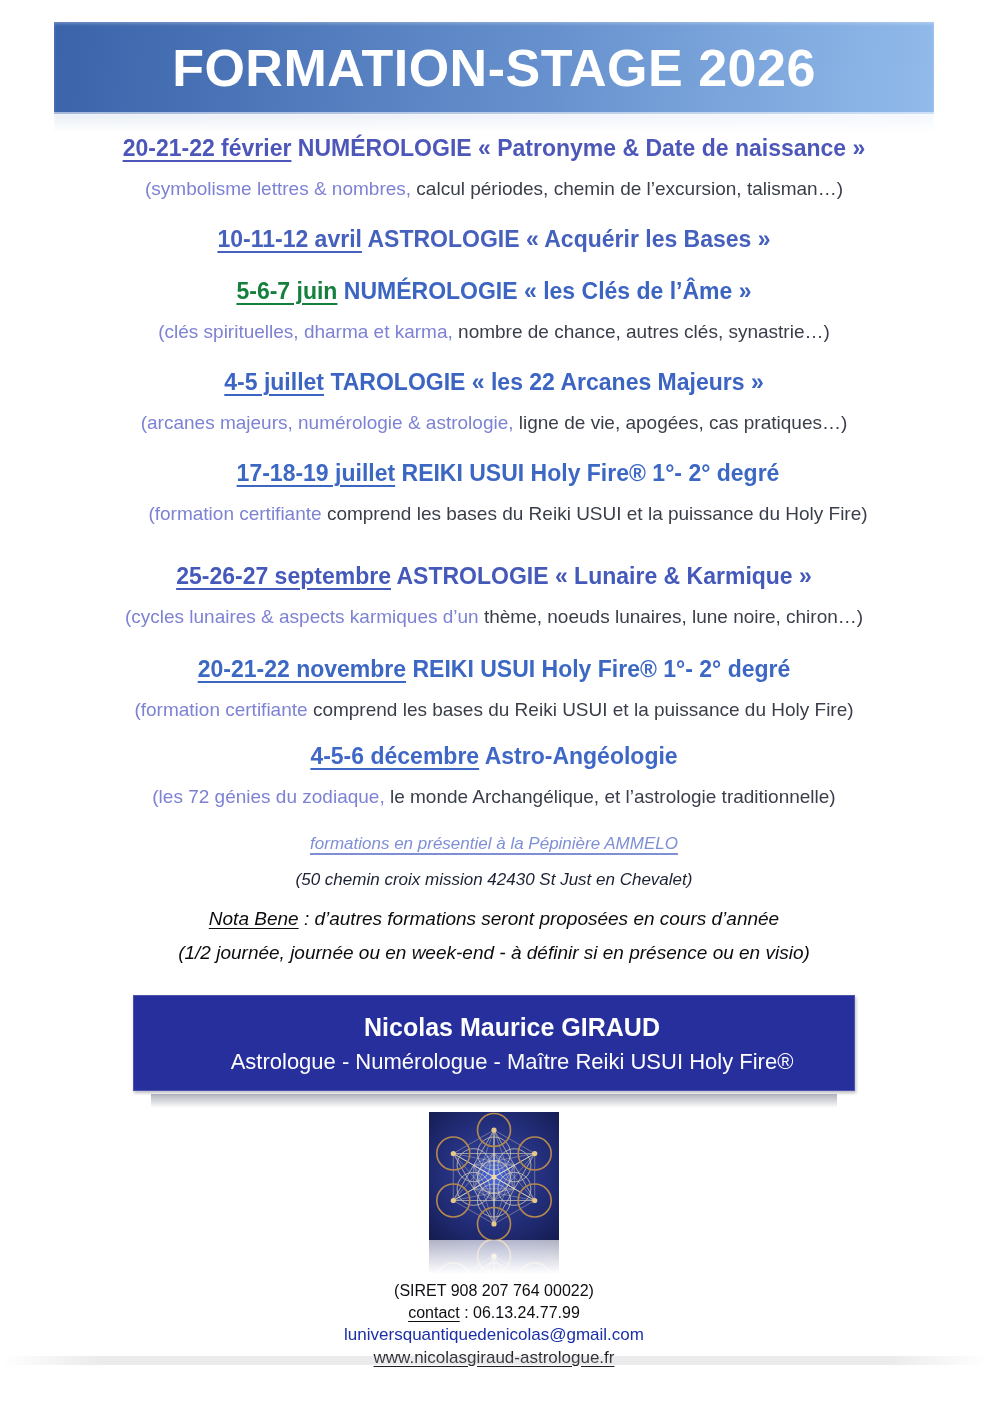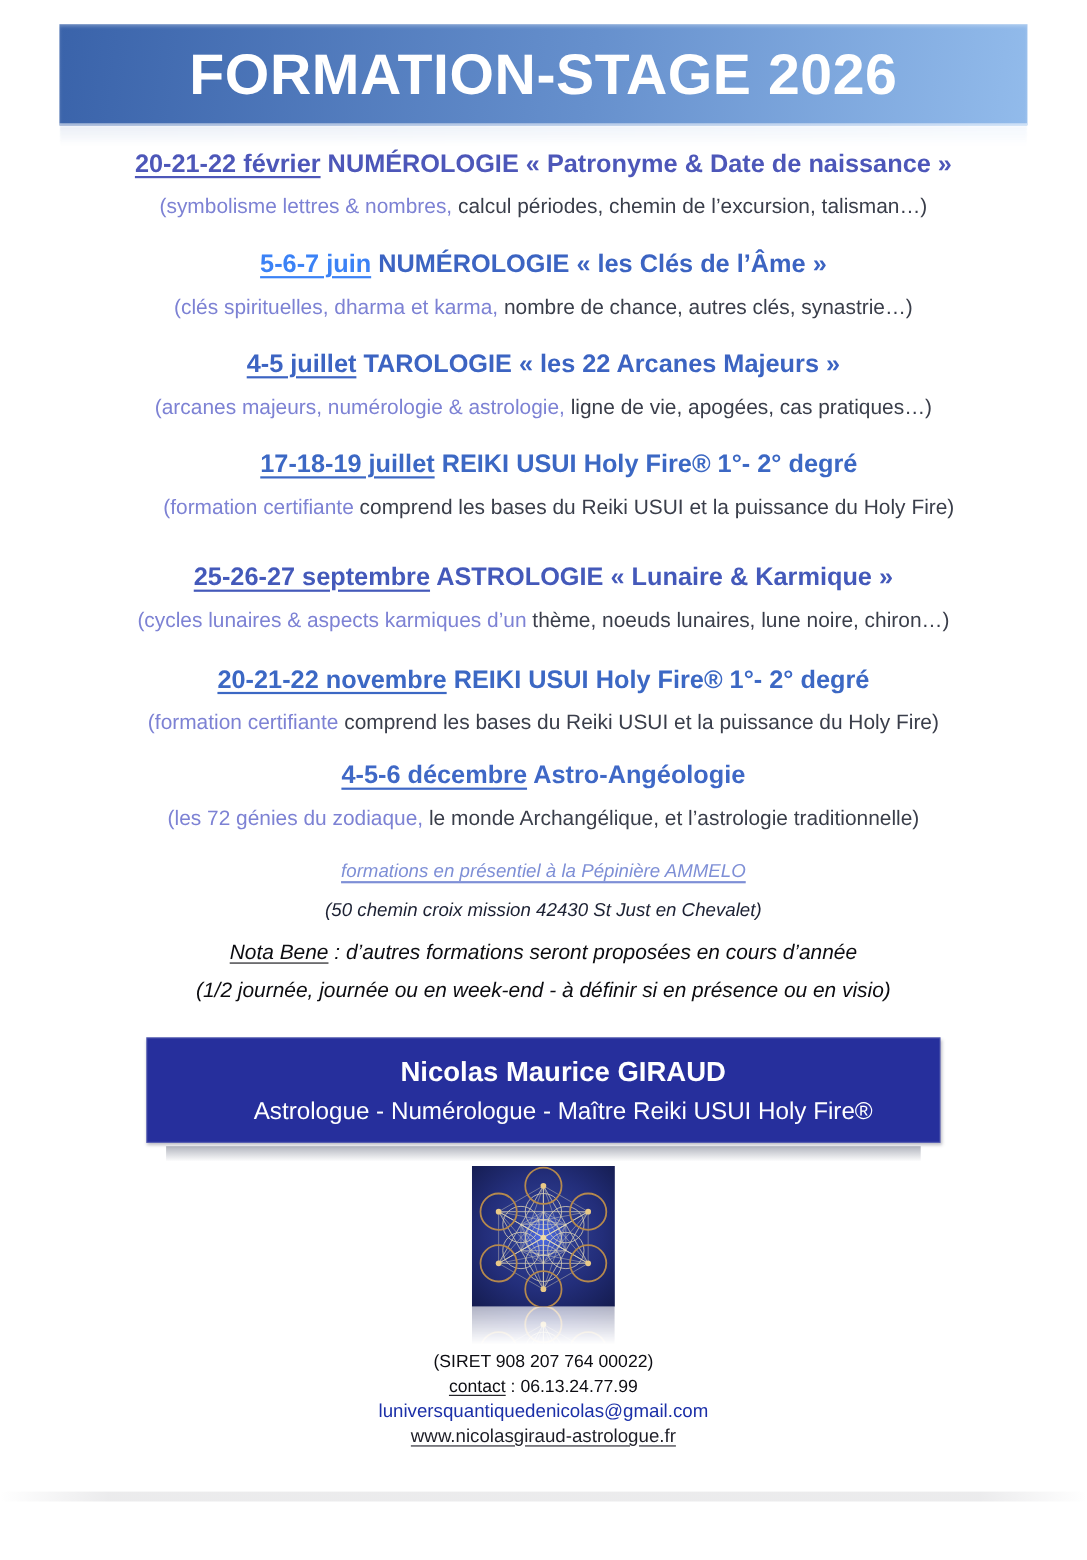--- a/index.html
+++ b/index.html
@@ -93,25 +93,29 @@
     <div class="course-title">
       <span class="course-dates" style="color: rgb(77, 87, 185);">20-21-22 février</span>
       <span style="color: rgb(77, 87, 185);">NUMÉROLOGIE « Patronyme &amp; Date de naissance »</span>
     </div>
     <div class="course-desc">
       <span class="desc-lead">(symbolisme lettres &amp; nombres, </span><span class="desc-rest">calcul périodes, chemin de l’excursion, talisman…)</span>
     </div>
   </div>
 
   <div class="course">
+    <div class="course-title">
+      <span class="course-dates" style="color: rgb(69, 96, 189);">10-11-12 avril</span>
+      <span style="color: rgb(69, 96, 189);">ASTROLOGIE « Acquérir les Bases »</span>
+    </div>
   </div>
 
   <div class="course">
     <div class="course-title">
-      <span class="course-dates" style="color: #3b82f6;">5-6-7 juin</span>
+      <span class="course-dates" style="color: #15803d;">5-6-7 juin</span>
       <span style="color: rgb(60, 100, 194);">NUMÉROLOGIE « les Clés de l’Âme »</span>
     </div>
     <div class="course-desc">
       <span class="desc-lead">(clés spirituelles, dharma et karma, </span><span class="desc-rest">nombre de chance, autres clés, synastrie…)</span>
     </div>
   </div>
 
   <div class="course">
     <div class="course-title">
       <span class="course-dates" style="color: rgb(60, 100, 194);">4-5 juillet</span>

